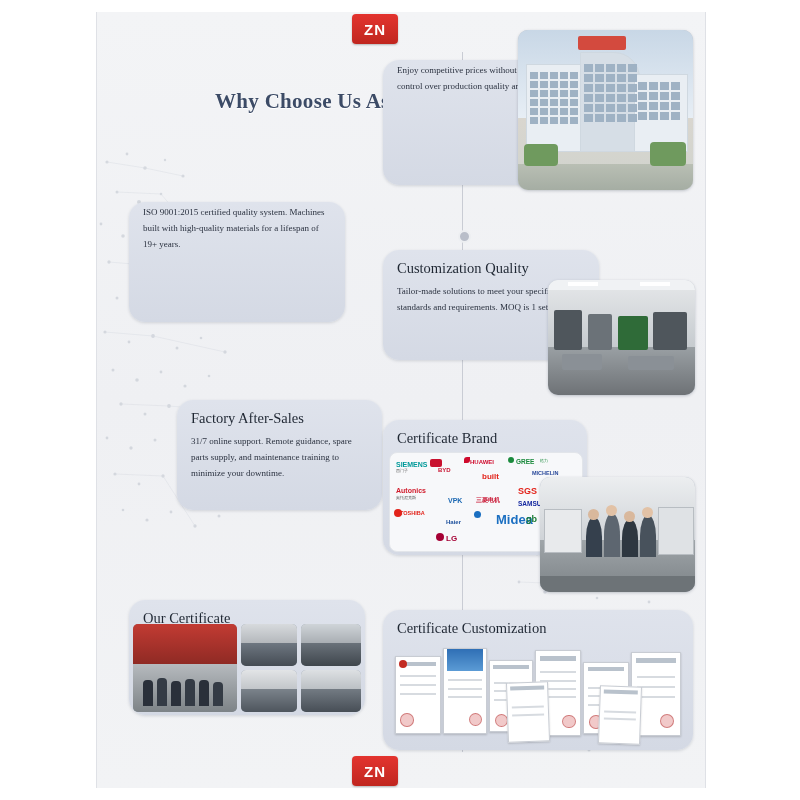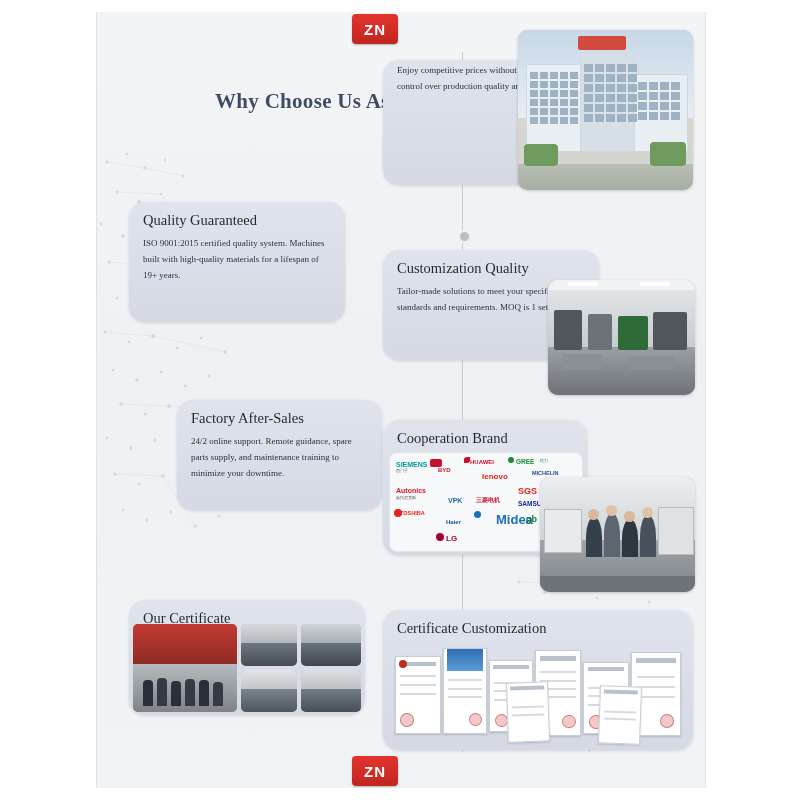--- a/index.html
+++ b/index.html
@@ -405,21 +405,20 @@
           <i></i>
           <i></i>
       </div>
       <div style="position:absolute;left:60px;top:6px;width:48px;height:14px;background:#d34a3e;border-radius:2px;"></div>
       <div style="position:absolute;left:0;bottom:0;width:100%;height:26px;background:linear-gradient(180deg,#b9bfb4,#a5ada3);"></div>
       <div style="position:absolute;left:6px;bottom:24px;width:34px;height:22px;background:#6f9a5e;border-radius:4px;"></div>
       <div style="position:absolute;left:132px;bottom:24px;width:36px;height:24px;background:#6f9a5e;border-radius:4px;"></div>
     </div>
 
     <div class="card" style="left:32px; top:190px; width:216px; height:120px;">
-      <h3>Quality Guaranteed</h3>
       <p>ISO 9001:2015 certified quality system. Machines built with high-quality materials for a lifespan of 19+ years.</p>
     </div>
 
     <div class="card" style="left:286px; top:238px; width:216px; height:110px;">
       <h3>Customization Quality</h3>
       <p>Tailor-made solutions to meet your specific testing standards and requirements. MOQ is 1 set.</p>
     </div>
 
     <div class="photo" style="left:451px; top:268px; width:147px; height:115px;">
       <div class="ws-wall"></div>
@@ -430,34 +429,34 @@
       <div class="ws-m" style="left:105px; top:32px; width:34px; height:38px;"></div>
       <div class="ws-m" style="left:14px; top:74px; width:40px; height:16px; background:#8a9096;"></div>
       <div class="ws-m" style="left:80px; top:76px; width:46px; height:14px; background:#8a9096;"></div>
       <div style="position:absolute;left:0;top:0;width:100%;height:10px;background:#f0f2f4;"></div>
       <div style="position:absolute;left:20px;top:2px;width:30px;height:4px;background:#fff;"></div>
       <div style="position:absolute;left:92px;top:2px;width:30px;height:4px;background:#fff;"></div>
     </div>
 
     <div class="card" style="left:80px; top:388px; width:205px; height:110px;">
       <h3>Factory After-Sales</h3>
-      <p>24/2 online support. Remote guidance, spare parts supply, and maintenance training to minimize your downtime.</p>
+      <p>31/7 online support. Remote guidance, spare parts supply, and maintenance training to minimize your downtime.</p>
     </div>
 
     <div class="card" style="left:286px; top:408px; width:204px; height:135px;">
-      <h3>Cooperation Brand</h3>
+      <h3>Certificate Brand</h3>
     </div>
     <div class="brandwall" style="left:292px; top:440px; width:192px; height:98px;">
       <div class="brand" style="left:6px; top:8px; font-size:7px; color:#009999;">SIEMENS</div>
       <div class="brand" style="left:6px; top:16px; font-size:4px; color:#666; font-weight:normal;">西门子</div>
       <div class="brand" style="left:48px; top:14px; font-size:6px; color:#c8102e;">BYD</div>
       <div class="brand" style="left:80px; top:6px; font-size:6px; color:#cf0a2c;">HUAWEI</div>
       <div class="brand" style="left:126px; top:6px; font-size:6.5px; color:#1a8a3c;">GREE</div>
       <div class="brand" style="left:150px; top:6px; font-size:4px; color:#1a8a3c; font-weight:normal;">格力</div>
-      <div class="brand" style="left:92px; top:20px; font-size:8px; color:#e2231a;">lenovo</div>
+      <div class="brand" style="left:92px; top:20px; font-size:8px; color:#e2231a;">built</div>
       <div class="brand" style="left:142px; top:18px; font-size:5.5px; color:#2b4a9b;">MICHELIN</div>
       <div class="brand" style="left:6px; top:34px; font-size:7px; color:#d11a2a;">Autonics</div>
       <div class="brand" style="left:6px; top:43px; font-size:4px; color:#555; font-weight:normal;">奥托尼克斯</div>
       <div class="brand" style="left:128px; top:34px; font-size:9px; color:#e2231a;">SGS</div>
       <div class="brand" style="left:128px; top:48px; font-size:6.5px; color:#1428a0;">SAMSUNG</div>
       <div class="brand" style="left:58px; top:44px; font-size:7px; color:#1b68b3;">VPK</div>
       <div class="brand" style="left:86px; top:44px; font-size:6px; color:#c8102e;">三菱电机</div>
       <div class="brand" style="left:156px; top:46px; font-size:5px; color:#c8102e;">SANY</div>
       <div class="brand" style="left:10px; top:58px; font-size:5.5px; color:#e2231a;">TOSHIBA</div>
       <div class="brand" style="left:106px; top:60px; font-size:13px; color:#1b6fc1;text-align:center;">Midea</div>

